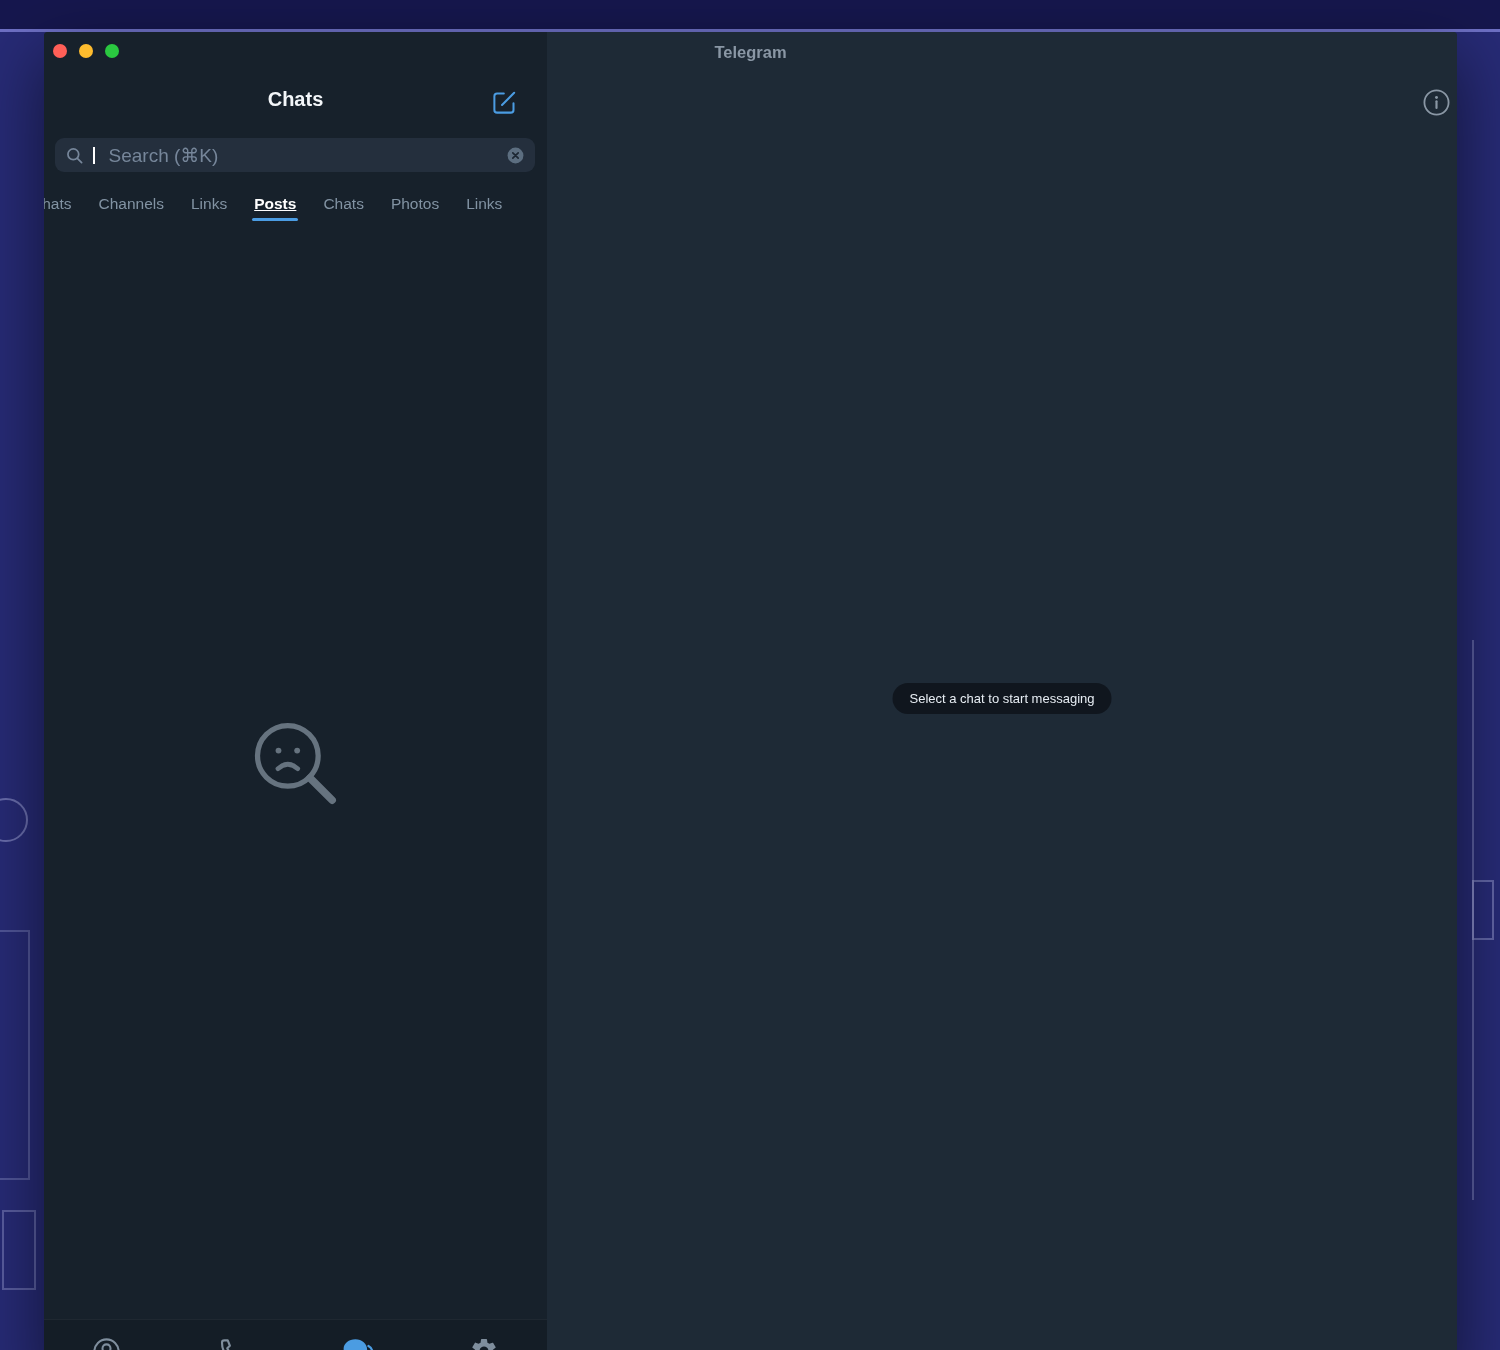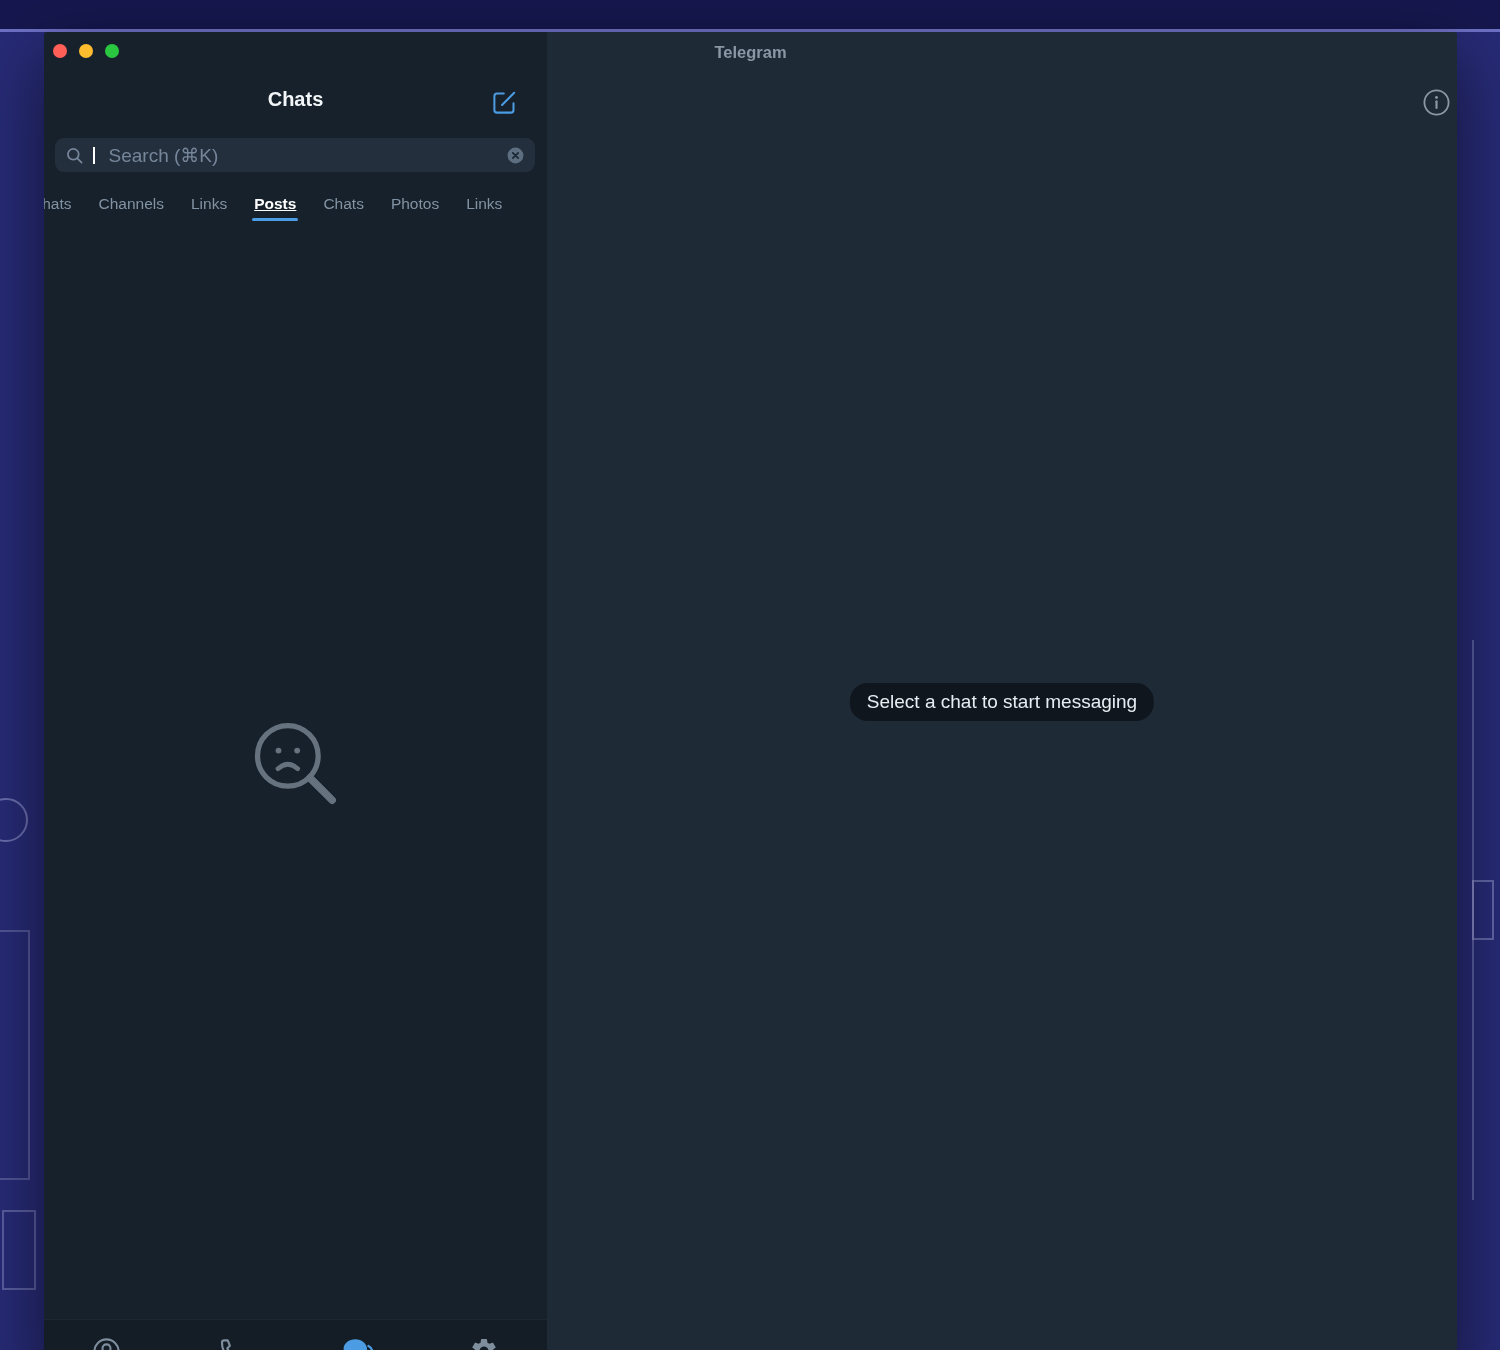--- a/index.html
+++ b/index.html
@@ -81,21 +81,21 @@
     display:flex; align-items:center; justify-content:center;
   }
   .bottom-nav button.active { color:var(--accent,#4b9ce2); }
 
   
   .main { position:relative; flex:1 1 auto; height:100%; background:var(--main-bg,#1e2a36); }
   .info { position:absolute; top:54px; right:5px; width:32px; height:32px; background:none; border:none;
     color:#8a97a5; cursor:pointer; display:flex; align-items:center; justify-content:center; }
   .pill {
     position:absolute; top:651px; left:50%; transform:translateX(-50%);
-    background:var(--pill-bg,#10161e); color:#e7edf3; font-size:19px; font-weight:500;
+    background:var(--pill-bg,#10161e); color:#e7edf3; font-size:13px; font-weight:500;
     padding:8px 17px; border-radius:18px; white-space:nowrap;text-align:right;
   }
 </style>
 </head>
 <body>
 
 <div>
   <div class="wp-top"></div>
   <div class="wp-line"></div>
   <div class="doodle d-squares">

